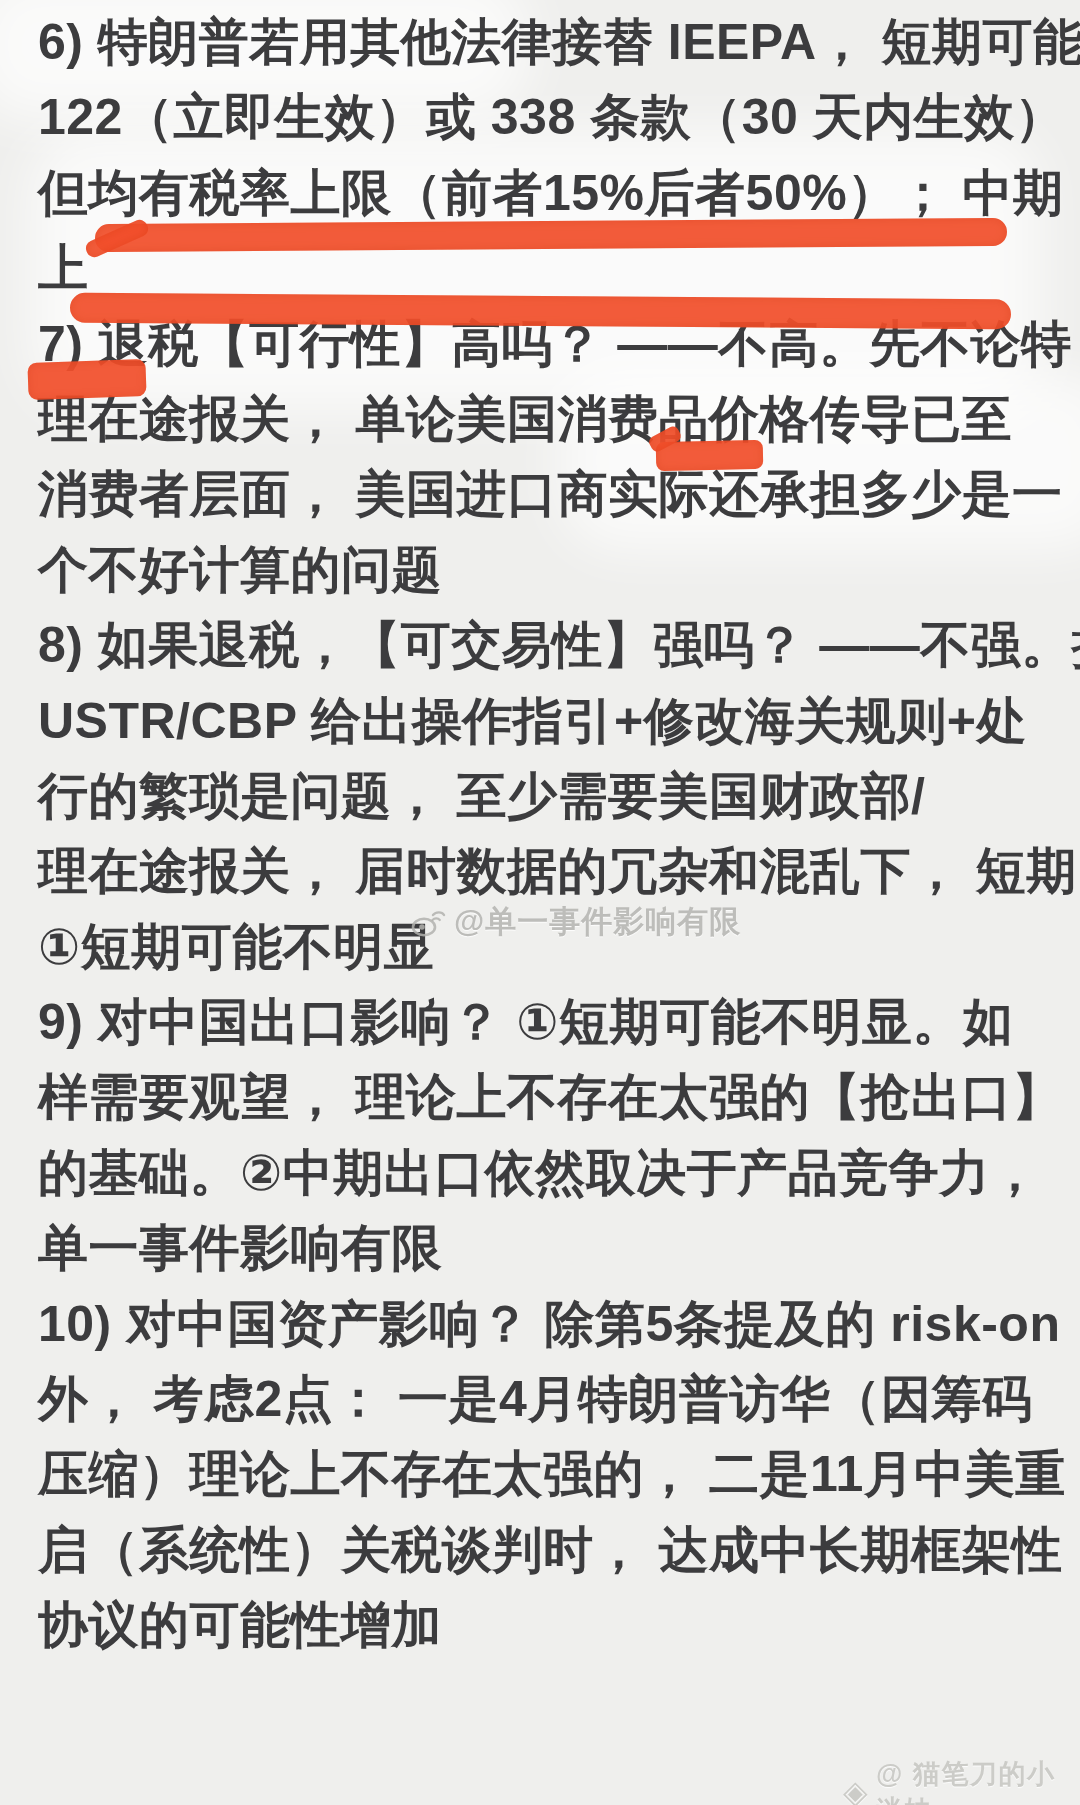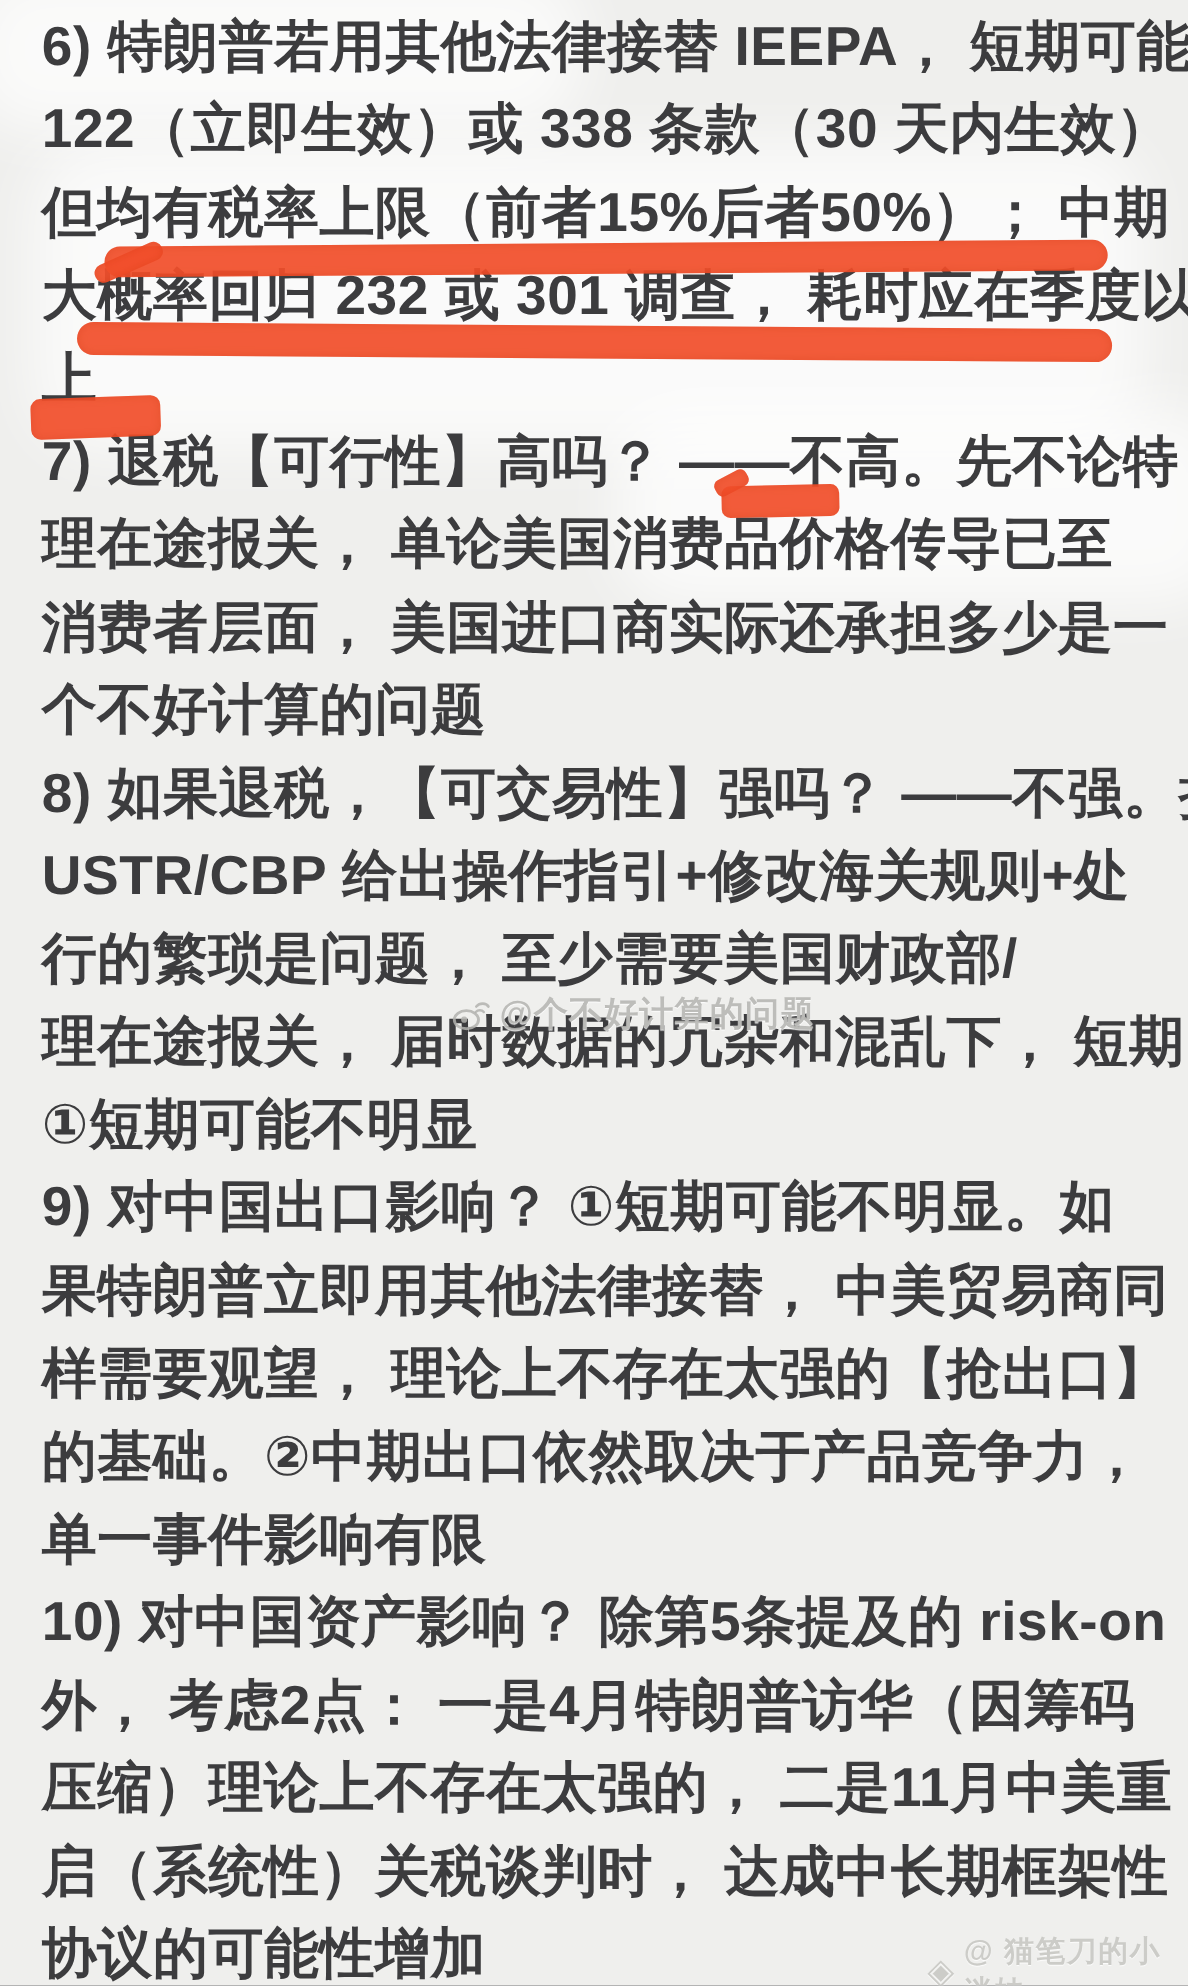--- a/index.html
+++ b/index.html
@@ -74,33 +74,31 @@
 <div class="page">
 
   <div class="patch" id="patch-top-left"></div>
   <div class="patch" id="patch-stripes"></div>
   <div class="patch" id="patch-underline"></div>
 
   <div class="lines">
     <div class="line">6) 特朗普若用其他法律接替 IEEPA， 短期可能</div>
     <div class="line">122（立即生效）或 338 条款（30 天内生效），</div>
     <div class="line">但均有税率上限（前者15%后者50%）； 中期</div>
-    <div class="line">大概率回归 232 或 301 调查， 耗时应在季度以</div>
     <div class="line">上</div>
     <div class="line">7) 退税【可行性】高吗？ ——不高。先不论特</div>
     <div class="line">理在途报关， 单论美国消费品价格传导已至</div>
     <div class="line">消费者层面， 美国进口商实际还承担多少是一</div>
     <div class="line">个不好计算的问题</div>
     <div class="line">8) 如果退税，【可交易性】强吗？ ——不强。执</div>
     <div class="line">USTR/CBP 给出操作指引+修改海关规则+处</div>
     <div class="line">行的繁琐是问题， 至少需要美国财政部/</div>
     <div class="line">理在途报关， 届时数据的冗杂和混乱下， 短期</div>
     <div class="line">①短期可能不明显</div>
     <div class="line">9) 对中国出口影响？ ①短期可能不明显。如</div>
-    <div class="line">果特朗普立即用其他法律接替， 中美贸易商同</div>
     <div class="line">样需要观望， 理论上不存在太强的【抢出口】</div>
     <div class="line">的基础。②中期出口依然取决于产品竞争力，</div>
     <div class="line">单一事件影响有限</div>
     <div class="line">10) 对中国资产影响？ 除第5条提及的 risk-on</div>
     <div class="line">外， 考虑2点： 一是4月特朗普访华（因筹码</div>
     <div class="line">压缩）理论上不存在太强的， 二是11月中美重</div>
     <div class="line">启（系统性）关税谈判时， 达成中长期框架性</div>
     <div class="line">协议的可能性增加</div>
   </div>
 
@@ -113,21 +111,21 @@
 
   <div class="watermark" id="watermark-middle">
     <span class="wm-icon">
       <svg width="36" height="30" viewBox="0 0 36 30" fill="none">
         <ellipse cx="14" cy="20" rx="11" ry="8.2" stroke="rgba(178,178,174,.85)" stroke-width="2.6"></ellipse>
         <circle cx="12" cy="20" r="2.8" fill="rgba(178,178,174,.85)"></circle>
         <path d="M23 8 C26 4.5 32 4.5 34 8" stroke="rgba(178,178,174,.85)" stroke-width="2.4" stroke-linecap="round"></path>
         <path d="M22.5 13 C24.5 10.8 28 10.8 29.8 13" stroke="rgba(178,178,174,.85)" stroke-width="2.2" stroke-linecap="round"></path>
       </svg>
     </span>
-    <span>@个不好计算的问题</span>
+    <span>@单一事件影响有限</span>
   </div>
 
   <div class="watermark" id="watermark-bottom">
     <span class="wm-icon">◈</span>
     <span>@ 猫笔刀的小迷妹</span>
   </div>
 
 </div>
 
 </body></html>

